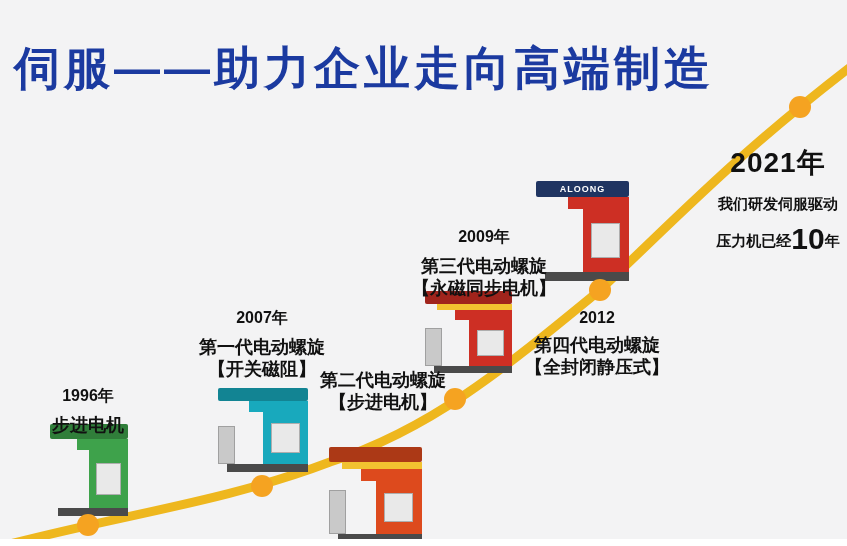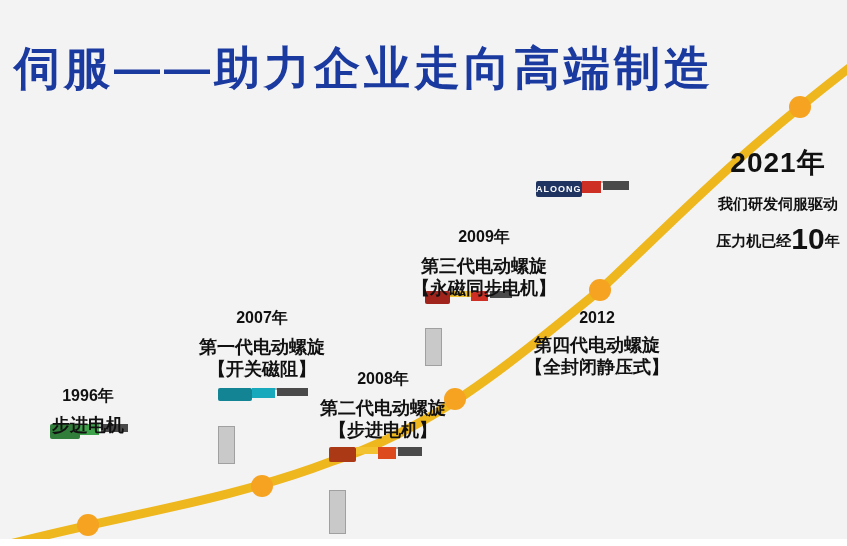--- a/index.html
+++ b/index.html
@@ -12,21 +12,21 @@
   #curve-svg{position:absolute;left:0;top:0;z-index:1;}
   .page-title{
     position:absolute;left:14px;top:38px;margin:0;
     font-size:46px;font-weight:900;letter-spacing:4px;white-space:nowrap;
     color:var(--title,#1b3aa0);z-index:6;
   }
   .dot{
     position:absolute;width:22px;height:22px;border-radius:50%;
     background:var(--dot,#f5a321);z-index:4;
   }
-  .machine{position:absolute;display:flex;flex-direction:row;align-items:flex-start;z-index:2;}
+  .machine{position:absolute;display:flex;flex-direction:column;align-items:flex-end;z-index:2;}
   .machine .crown{width:100%;height:16%;background:var(--mc,#888);box-shadow:inset 0 0 0 100px rgba(0,0,0,.22);border-radius:2px;}
   .machine .banner{width:86%;height:7%;background:#f2c230;display:none;}
   .m2008 .banner,.m2009 .banner{display:block;}
   .machine .head{width:66%;height:12%;background:var(--mc,#888);}
   .machine .frame{width:50%;flex:1;background:var(--mc,#888);display:flex;align-items:center;justify-content:center;}
   .machine .window{width:58%;height:52%;background:#e9e9e9;border:1px solid rgba(0,0,0,.25);}
   .machine .base{width:90%;height:9%;background:#4a4a4a;}
   .machine .cabinet{position:absolute;left:0;bottom:9%;width:17px;height:46%;background:#c9c9c9;border:1px solid #a0a0a0;box-sizing:border-box;}
   .m2012 .crown{background:#1f3461;box-shadow:none;display:flex;align-items:center;justify-content:center;}
   .brand{color:#fff;font-size:9px;font-weight:bold;letter-spacing:1px;}
@@ -116,21 +116,20 @@
     <div class="line">步进电机</div>
   </div>
 
   <div class="label" style="left:182px;top:308px;width:160px">
     <div class="year">2007年</div>
     <div class="line">第一代电动螺旋</div>
     <div class="line">【开关磁阻】</div>
   </div>
 
   <div class="label" style="left:303px;top:369px;width:160px">
-    <div class="year">2008年</div>
     <div class="line">第二代电动螺旋</div>
     <div class="line">【步进电机】</div>
   </div>
 
   <div class="label" style="left:404px;top:227px;width:160px">
     <div class="year">2009年</div>
     <div class="line">第三代电动螺旋</div>
     <div class="line">【永磁同步电机】</div>
   </div>
 

